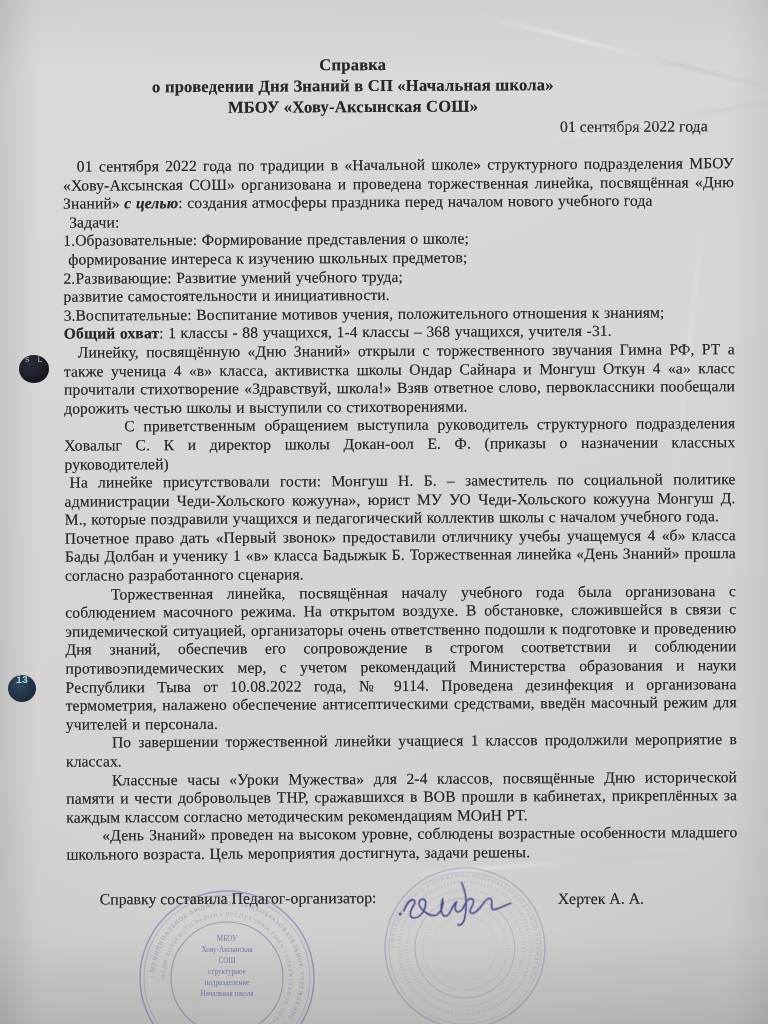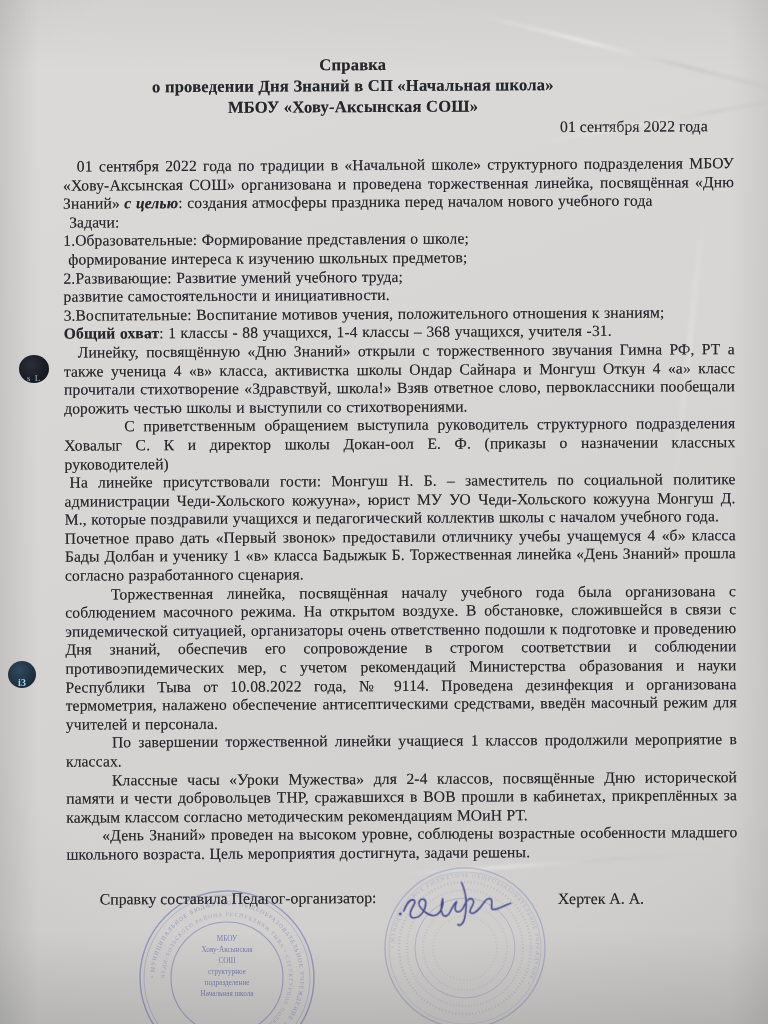--- a/index.html
+++ b/index.html
@@ -46,27 +46,27 @@
     position:absolute;inset:0;z-index:5;pointer-events:none;
     background:
       radial-gradient(120% 92% at 52% 42%, rgba(0,0,0,0) 55%, rgba(40,40,44,.10) 92%),
       linear-gradient(90deg, rgba(60,60,64,.12), rgba(0,0,0,0) 5%),
       linear-gradient(270deg, rgba(60,60,64,.08), rgba(0,0,0,0) 5%),
       linear-gradient(180deg, rgba(70,70,74,.06), rgba(0,0,0,0) 7%),
       linear-gradient(0deg, rgba(50,50,56,.12), rgba(0,0,0,0) 9%);
   }
   .punch-hole{
     position:absolute;z-index:7;border-radius:50%;
-    display:flex;align-items:flex-end;justify-content:center;
-    font-family:Liberation Serif, serif;
+    display:flex;align-items:flex-start;justify-content:center;
+    font-family:Liberation Mono, monospace;
   }
   .punch-hole-1{left:19px;top:355px;width:30px;height:28px;
     background:radial-gradient(circle at 40% 35%,#2b2d38 0%,#1b1d26 55%,#0f1118 100%);
     color:#9fb4c6;font-size:9px;letter-spacing:1px;}
-  .punch-hole-2{left:8px;top:661px;width:28px;height:27px;
+  .punch-hole-2{left:8px;top:675px;width:28px;height:27px;
     background:radial-gradient(circle at 40% 35%,#31495c 0%,#203243 55%,#141f2b 100%);
     color:#9fd8ea;font-size:10px;font-weight:bold;}
 </style>
 </head>
 <body>
 
 <div class="page">
 
   <svg class="stamp stamp-left" width="184" height="184" viewBox="0 0 184 184">
     <g fill="none" stroke="#5a63ab">

